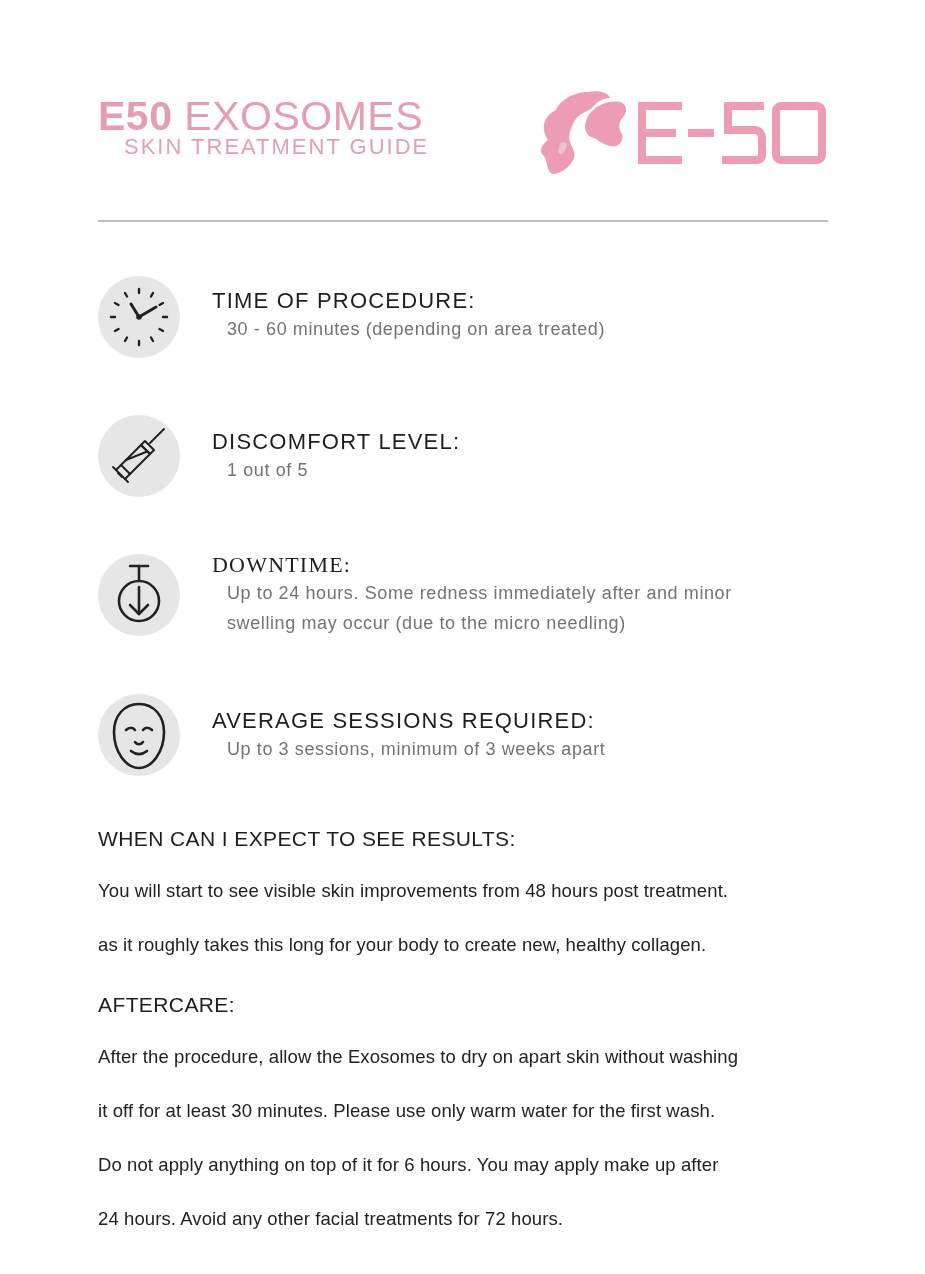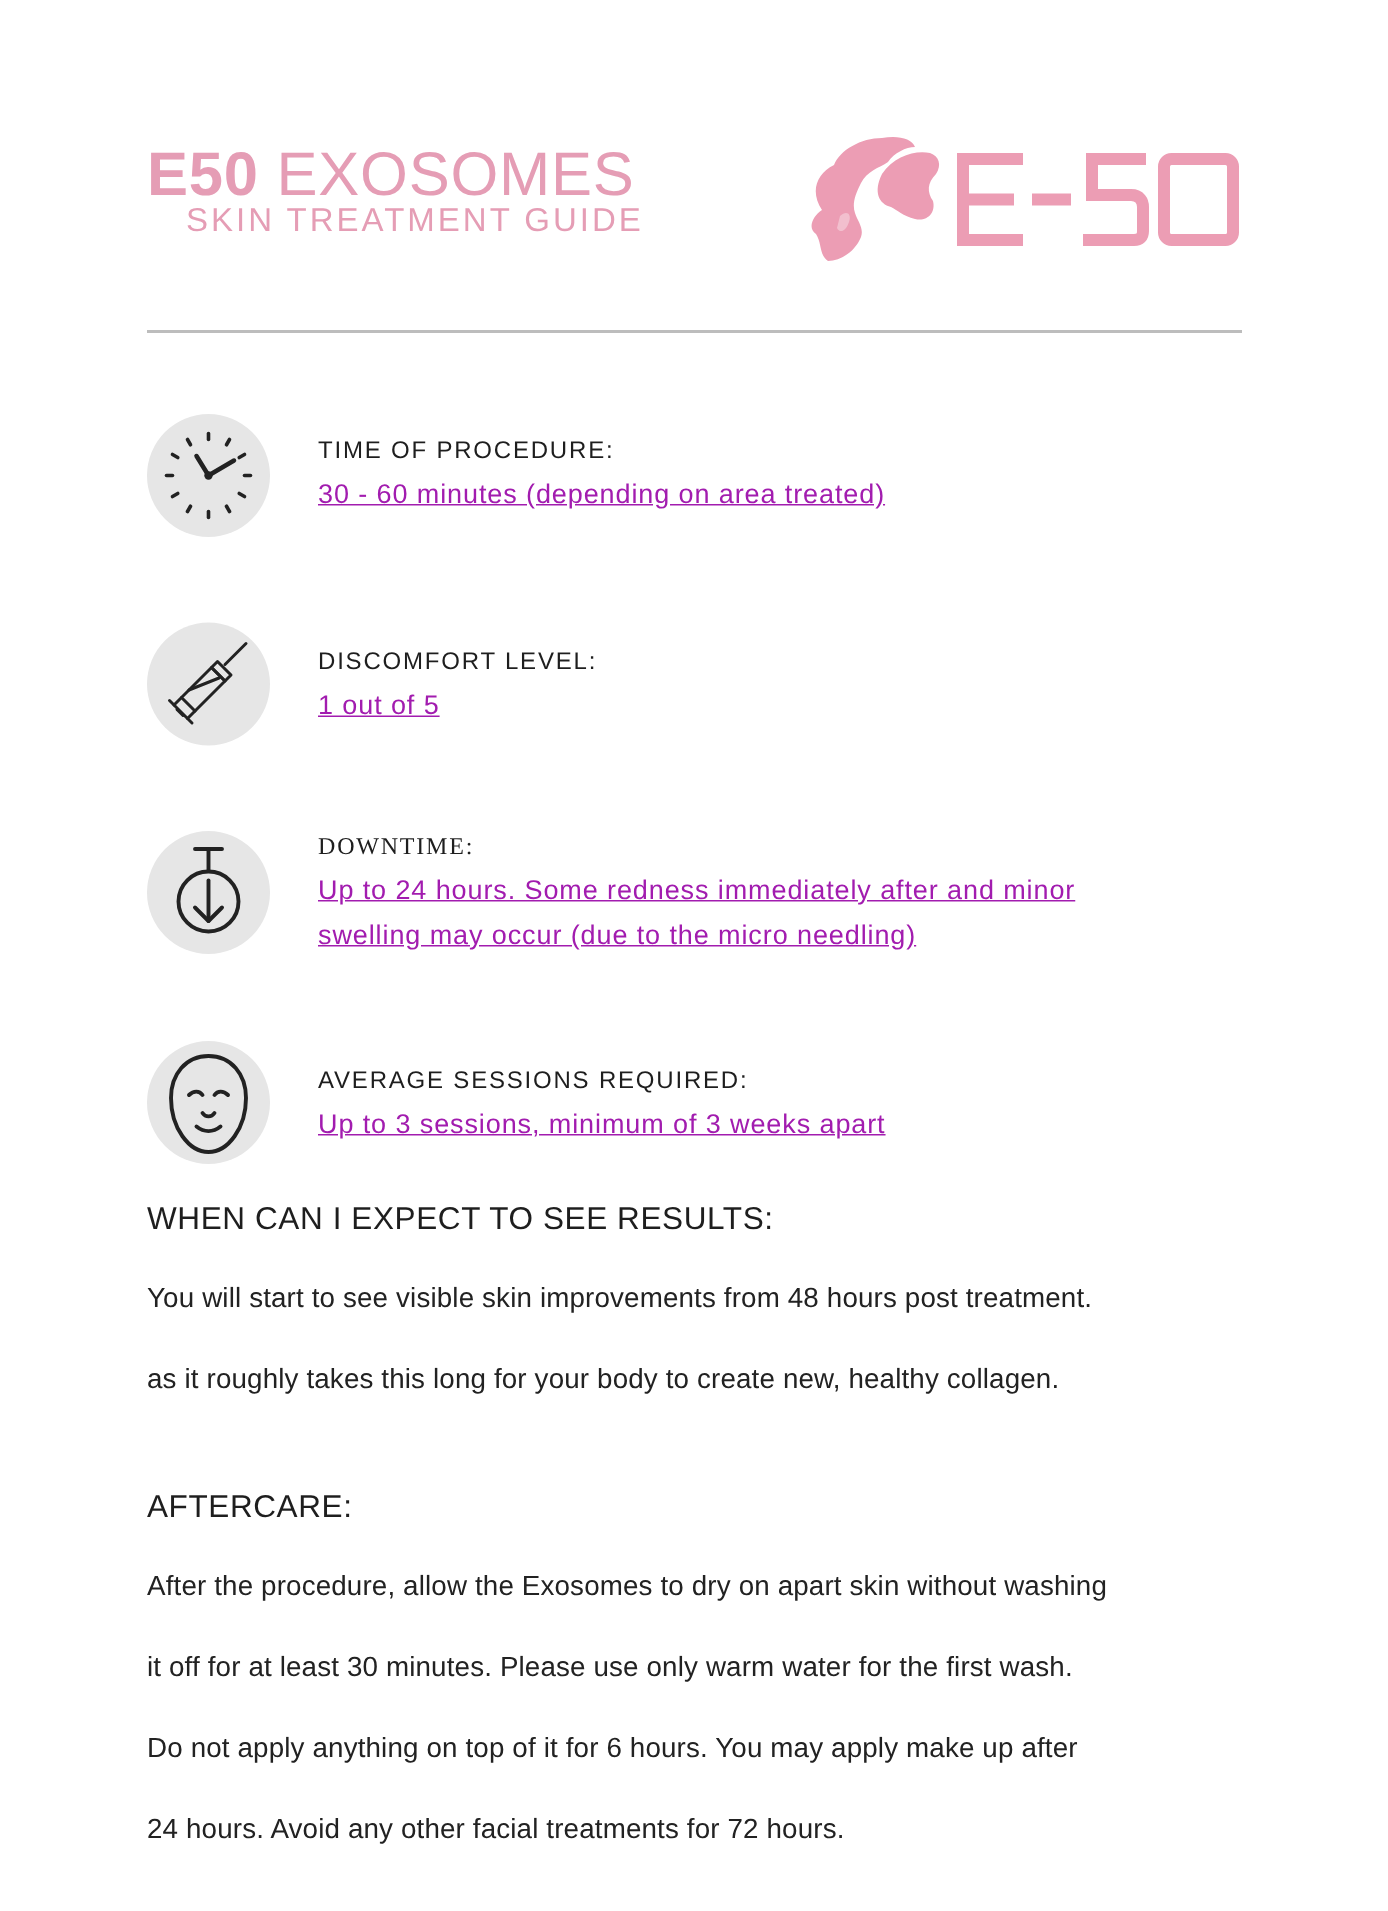--- a/index.html
+++ b/index.html
@@ -10,24 +10,24 @@
   .header-title .bold { font-weight: bold; text-align: center; }
   .header-title .light { font-weight: normal; }
   .header-sub { position: absolute; left: 99px; top: 134px; font-size: 22px; line-height: 26px;
                 color: #e59db5; letter-spacing: 2px; white-space: nowrap; margin-left: 25px; }
   .logo { position: absolute; left: 530px; top: 82px; width: 300px; height: 100px; }
   .divider { position: absolute; left: 98px; top: 220px; width: 730px; height: 2px; background: #bdbdbd; }
   .item { position: absolute; left: 98px; width: 740px; height: 90px; }
   .icon-circle { position: absolute; left: 0; top: 0; width: 82px; height: 82px; border-radius: 50%;
                  background: #e6e6e6; }
   .icon-circle svg { position: absolute; left: 0; top: 0; width: 82px; height: 82px; }
-  .item-title { position: absolute; left: 114px; font-size: 16px; line-height: 26px; letter-spacing: 1.2px;
+  .item-title { position: absolute; left: 114px; font-size: 22px; line-height: 26px; letter-spacing: 1.2px;
                 color: #1e1e1e; white-space: nowrap; }
-  .item-text { position: absolute; left: 114px; font-size: 18px; line-height: 30px; letter-spacing: 0.6px;
-               color: #a21caf; white-space: nowrap; text-decoration: underline; }
+  .item-text { position: absolute; left: 129px; font-size: 18px; line-height: 30px; letter-spacing: 0.6px;
+               color: #737373; white-space: nowrap; }
   .section { position: absolute; left: 98px; width: 740px; }
   .section-title { font-size: 21px; line-height: 26px; letter-spacing: 0.4px; color: #1e1e1e; white-space: nowrap; }
   .section-line { font-size: 18.5px; line-height: 30px; color: #222; white-space: nowrap; letter-spacing: 0.1px; margin-top: 24px; }
 </style>
 </head>
 <body>
 
 <div class="header-title">
   <span class="bold">E50</span>
   <span class="light">EXOSOMES</span>
@@ -131,21 +131,21 @@
         <path d="M45 36 C47 33 51 33 54 36"></path>
         <path d="M37 48 C39 51 43 51 45 48"></path>
         <path d="M33 57 C38 61 44 61 49 57"></path>
       </g>
     </svg>
   </div>
   <div class="item-title" style="top:14px;">AVERAGE SESSIONS REQUIRED:</div>
   <div class="item-text" style="top:40px;">Up to 3 sessions, minimum of 3 weeks apart</div>
 </div>
 
-<div class="section" style="top:800px;">
+<div class="section" style="top:826px;">
   <div class="section-title">WHEN CAN I EXPECT TO SEE RESULTS:</div>
   <div style="margin-top:4px;">
     <div class="section-line">You will start to see visible skin improvements from 48 hours post treatment.</div>
     <div class="section-line">as it roughly takes this long for your body to create new, healthy collagen.</div>
   </div>
 </div>
 
 <div class="section" style="top:992px;">
   <div class="section-title">AFTERCARE:</div>
   <div style="margin-top:4px;">

